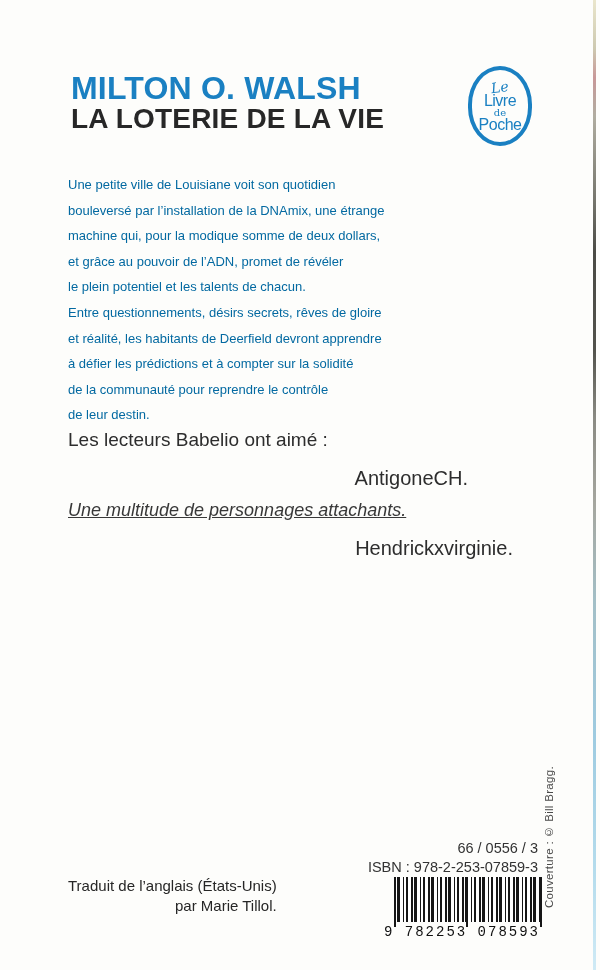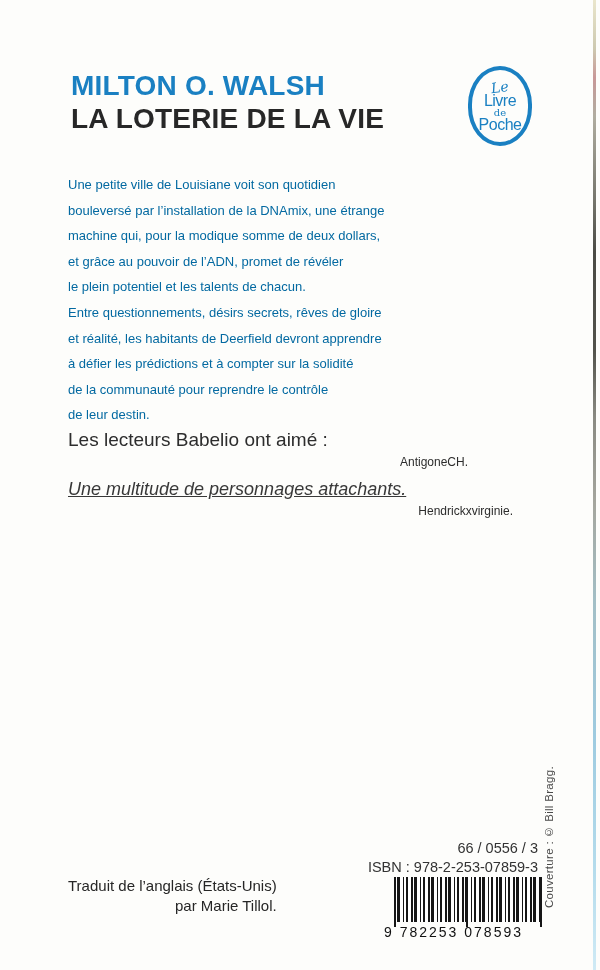--- a/index.html
+++ b/index.html
@@ -8,21 +8,21 @@
     background:#fdfdfb;
     position:relative;
     font-family:"Liberation Sans", sans-serif;
     overflow:hidden;
     -webkit-font-smoothing:antialiased;
   }
 
   
   .author {
     position:absolute; top:70px; left:71px;
-    font-size:28px; font-weight:bold; letter-spacing:0.2px;
+    font-size:32px; font-weight:bold; letter-spacing:0.2px;
     color:#1a80c2;
   }
   .book-title {
     position:absolute; top:103px; left:71px;
     font-size:28px; font-weight:bold; letter-spacing:0.2px;
     color:#272727;
   }
 
   
   .lp-logo {
@@ -49,21 +49,21 @@
   .synopsis {
     position:absolute; top:172px; left:68px; width:505px;
     font-size:13px; line-height:25.6px; color:#0369a1;
     white-space:pre-line;
   }
 
   
   .reviews { position:absolute; top:429px; left:68px; width:460px; color:#2d2d2d; }
   .reviews-heading { font-size:19px; }
   .quote-text { font-style:italic; font-size:18px; color:#383838; }
-  .quote-attr { text-align:right; font-size:12px; margin-top:4px; color:#2d2d2d; }
+  .quote-attr { text-align:right; font-size:20px; margin-top:16px; color:#2d2d2d; }
   .q1 { margin-top:30px; }
   .q1-attr { padding-right:60px; }
   .q2 { margin-top:10px;text-decoration:underline; }
   .q2-attr { padding-right:15px; }
 
   
   .photo-credit {
     position:absolute; left:543px; top:740px; height:168px; width:16px;
     writing-mode:vertical-rl; transform:rotate(180deg);
     font-size:11.5px; letter-spacing:0.3px; color:#4a4a4a;
@@ -91,21 +91,21 @@
       #161616 0 2px,  #ffffff 2px 3px,
       #161616 3px 6px, #ffffff 6px 9px,
       #161616 9px 10px, #ffffff 10px 12px,
       #161616 12px 14px, #ffffff 14px 17px);
   }
   .guard { position:absolute; top:0; width:2px; height:50px; background:#161616; }
   .guard.g-left  { left:0; }
   .guard.g-mid   { left:72px; }
   .guard.g-right { right:0; }
   .barcode-number {
-    font-family:Liberation Sans, sans-serif;
+    font-family:Liberation Mono, monospace;
     font-size:14px; letter-spacing:2px; color:#111;
     margin-top:2px; white-space:nowrap;
   }
 
   
   .page-edge {
     position:absolute; left:593px; top:0; width:3px; height:970px;
     background:linear-gradient(to bottom,
       #eae6cc 0%, #cdc9b0 5%, #c89898 8%, #b0ada0 12%,
       #73736a 21%, #4b4b45 26%, #52524b 36%, #8a8a82 43%,

